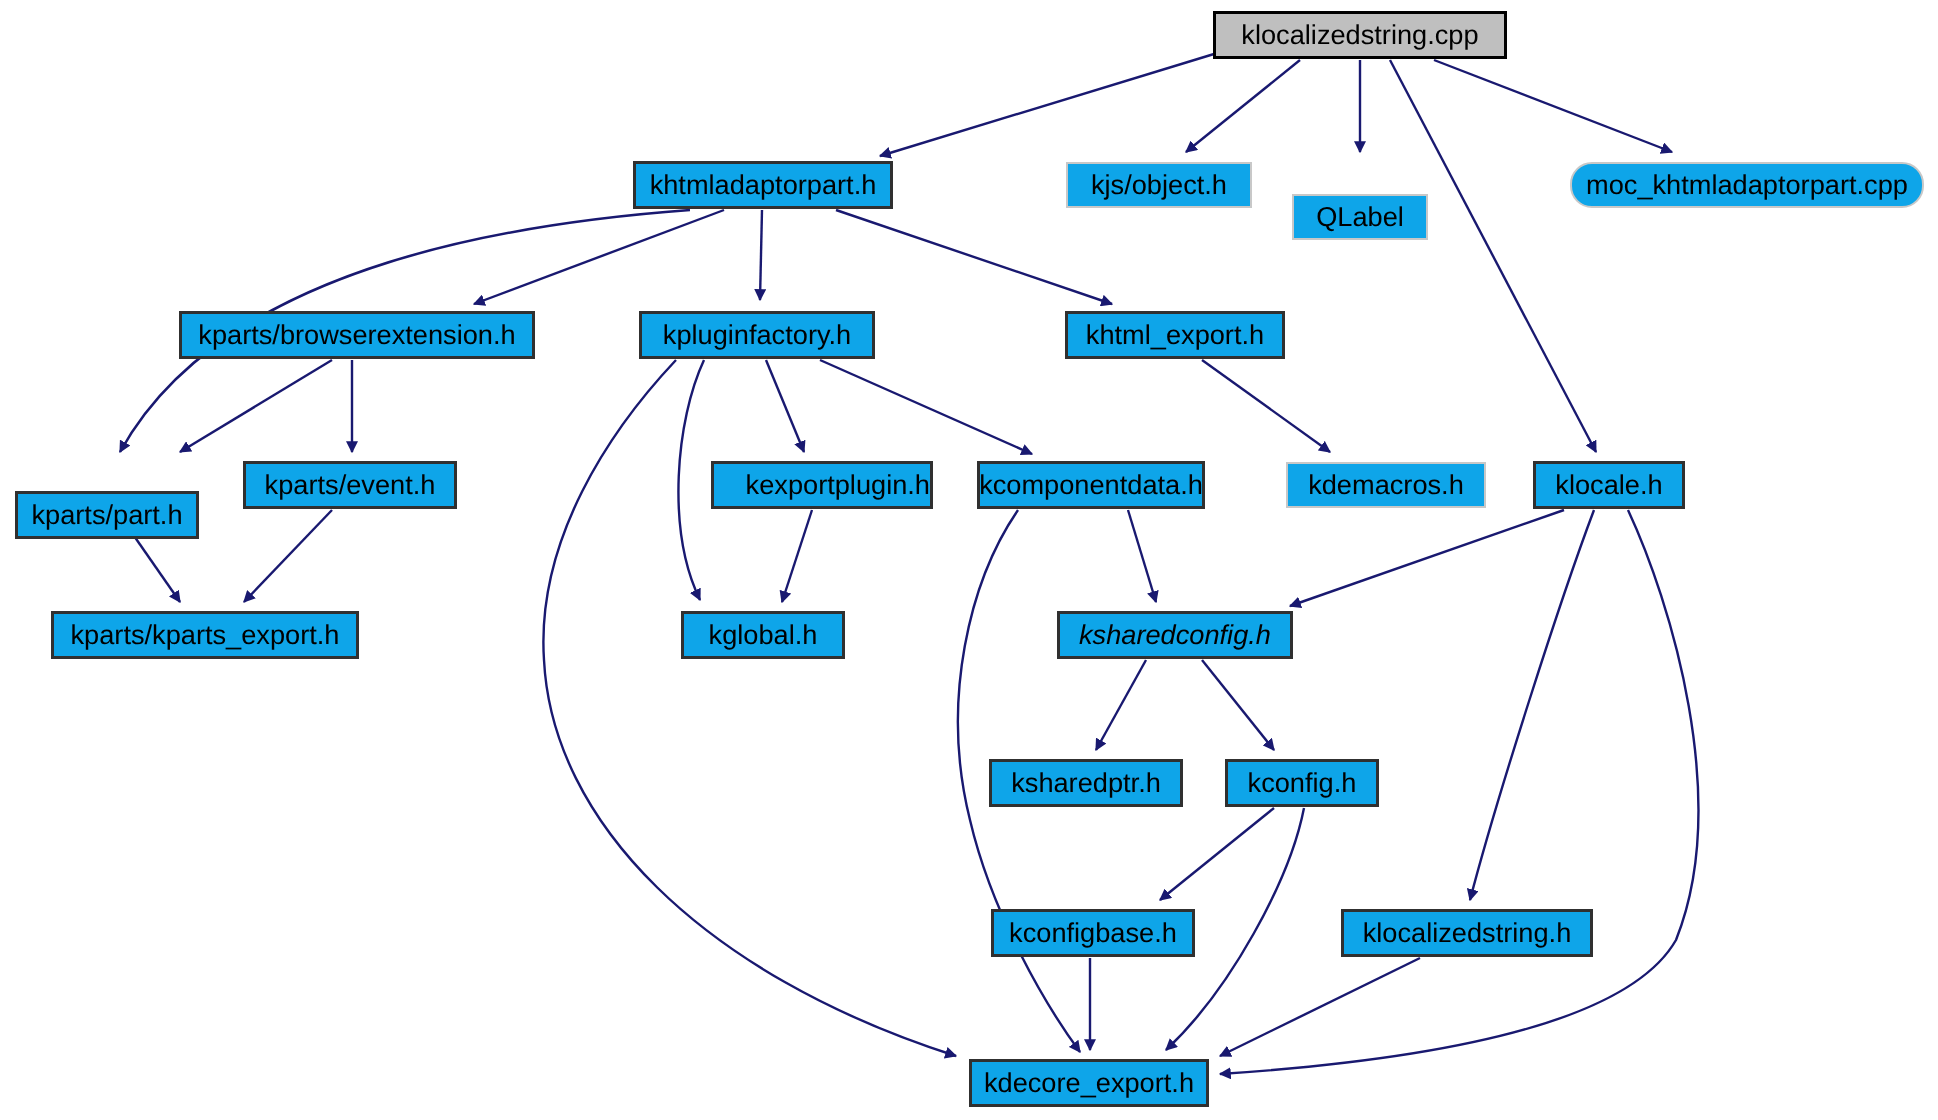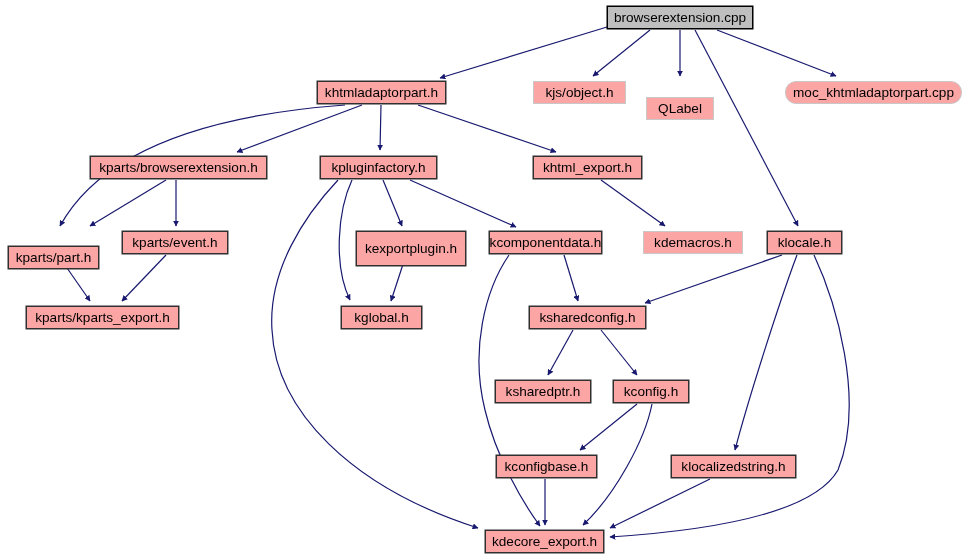--- a/index.html
+++ b/index.html
@@ -23,21 +23,21 @@
     height: 560px;
   }
   .node {
     position: absolute;
     box-sizing: border-box;
     display: flex;
     align-items: center;
     justify-content: center;
     font-size: 13.6px;
     color: #000000;
-    background: #fca5a5;
+    background: #0ea5e9;
     border: 1px solid #404040;
     white-space: nowrap;
     letter-spacing: 0px;
     line-height: 1;
   }
   .node.root {
     background: #bfbfbf;
     border: 1px solid #000000;
     box-shadow: 0 0 0 0.5px #000000;
   }
@@ -92,21 +92,21 @@
         <path d="M601,330 L637,375" fill="none" stroke="#191970" stroke-width="1.2" marker-end="url(#arrow)"></path>
         <path d="M637,404 L580,450" fill="none" stroke="#191970" stroke-width="1.2" marker-end="url(#arrow)"></path>
         <path d="M652,404 C645,440 615,495 583,525" fill="none" stroke="#191970" stroke-width="1.2" marker-end="url(#arrow)"></path>
         <path d="M545,479 L545,525" fill="none" stroke="#191970" stroke-width="1.2" marker-end="url(#arrow)"></path>
         <path d="M710,479 L610,528" fill="none" stroke="#191970" stroke-width="1.2" marker-end="url(#arrow)"></path>
       </g>
   </svg>
 
   <div id="nodes-group">
       <div class="node root" style="left: 607px; top: 6px; width: 146px; height: 23px;">
-        <span class="node-label">browserextension.cpp</span>
+        <span class="node-label">klocalizedstring.cpp</span>
       </div>
       <div class="node internal" style="left: 317px; top: 81px; width: 129px; height: 23px;">
         <span class="node-label">khtmladaptorpart.h</span>
       </div>
       <div class="node leaf" style="left: 533px; top: 81px; width: 93px; height: 23px;">
         <span class="node-label">kjs/object.h</span>
       </div>
       <div class="node leaf" style="left: 646px; top: 97px; width: 68px; height: 23px;">
         <span class="node-label">QLabel</span>
       </div>
@@ -121,39 +121,39 @@
       </div>
       <div class="node internal" style="left: 533px; top: 156px; width: 109px; height: 23px;">
         <span class="node-label">khtml_export.h</span>
       </div>
       <div class="node internal" style="left: 8px; top: 246px; width: 91px; height: 23px;">
         <span class="node-label">kparts/part.h</span>
       </div>
       <div class="node internal" style="left: 122px; top: 231px; width: 106px; height: 23px;">
         <span class="node-label">kparts/event.h</span>
       </div>
-      <div class="node internal" style="left: 356px; top: 231px; width: 110px; height: 35px;">
+      <div class="node internal" style="left: 356px; top: 231px; width: 110px; height: 23px; justify-content: flex-end;">
         <span class="node-label">kexportplugin.h</span>
       </div>
       <div class="node internal" style="left: 489px; top: 231px; width: 113px; height: 23px;">
         <span class="node-label">kcomponentdata.h</span>
       </div>
       <div class="node leaf" style="left: 643px; top: 231px; width: 100px; height: 23px;">
         <span class="node-label">kdemacros.h</span>
       </div>
       <div class="node internal" style="left: 767px; top: 231px; width: 75px; height: 23px;">
         <span class="node-label">klocale.h</span>
       </div>
       <div class="node internal" style="left: 26px; top: 306px; width: 153px; height: 23px;">
         <span class="node-label">kparts/kparts_export.h</span>
       </div>
       <div class="node internal" style="left: 341px; top: 306px; width: 81px; height: 23px;">
         <span class="node-label">kglobal.h</span>
       </div>
-      <div class="node internal" style="left: 529px; top: 306px; width: 117px; height: 23px;">
+      <div class="node internal" style="left: 529px; top: 306px; width: 117px; height: 23px; font-style: italic;">
         <span class="node-label">ksharedconfig.h</span>
       </div>
       <div class="node internal" style="left: 495px; top: 380px; width: 96px; height: 23px;">
         <span class="node-label">ksharedptr.h</span>
       </div>
       <div class="node internal" style="left: 613px; top: 380px; width: 76px; height: 23px;">
         <span class="node-label">kconfig.h</span>
       </div>
       <div class="node internal" style="left: 496px; top: 455px; width: 101px; height: 23px;">
         <span class="node-label">kconfigbase.h</span>

